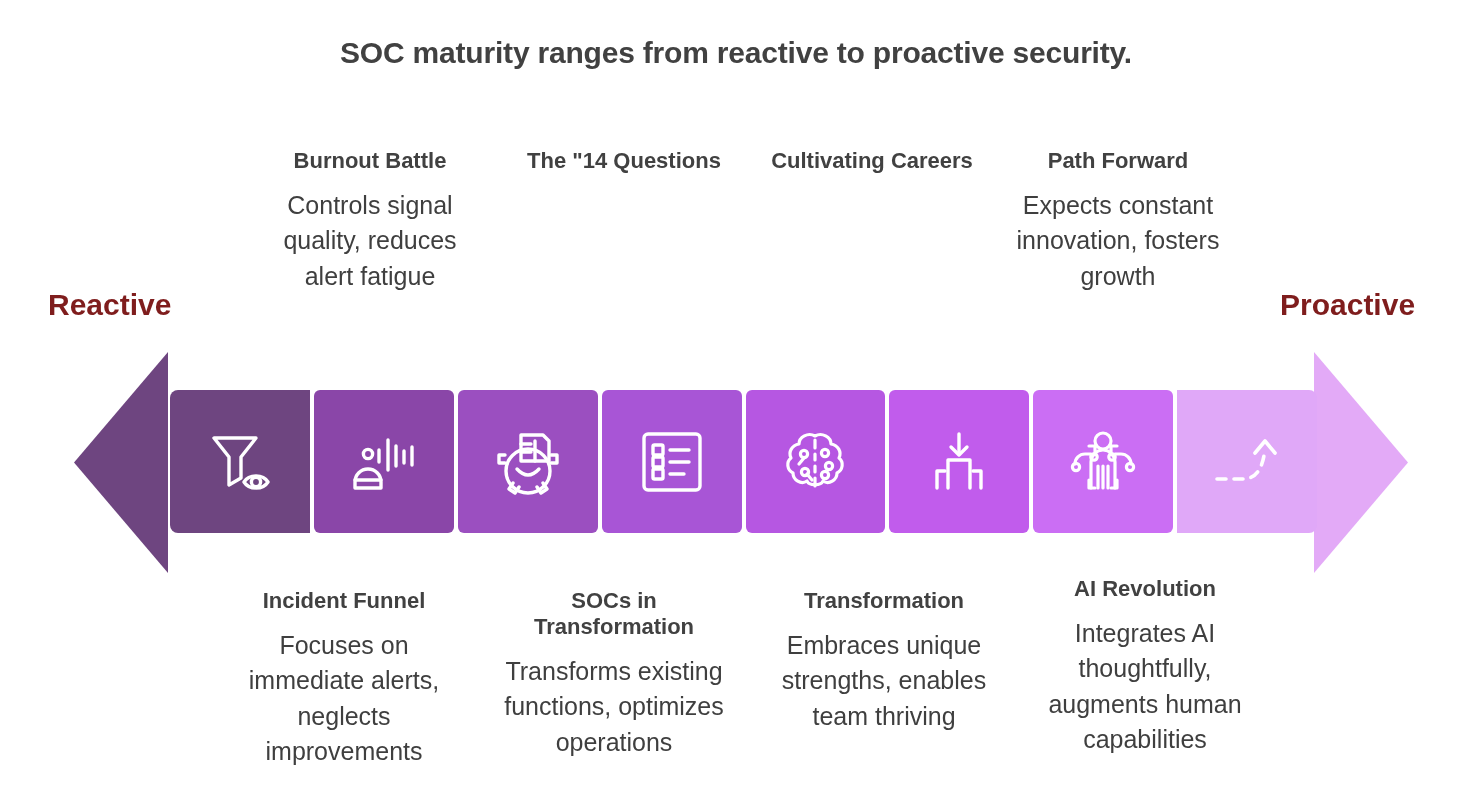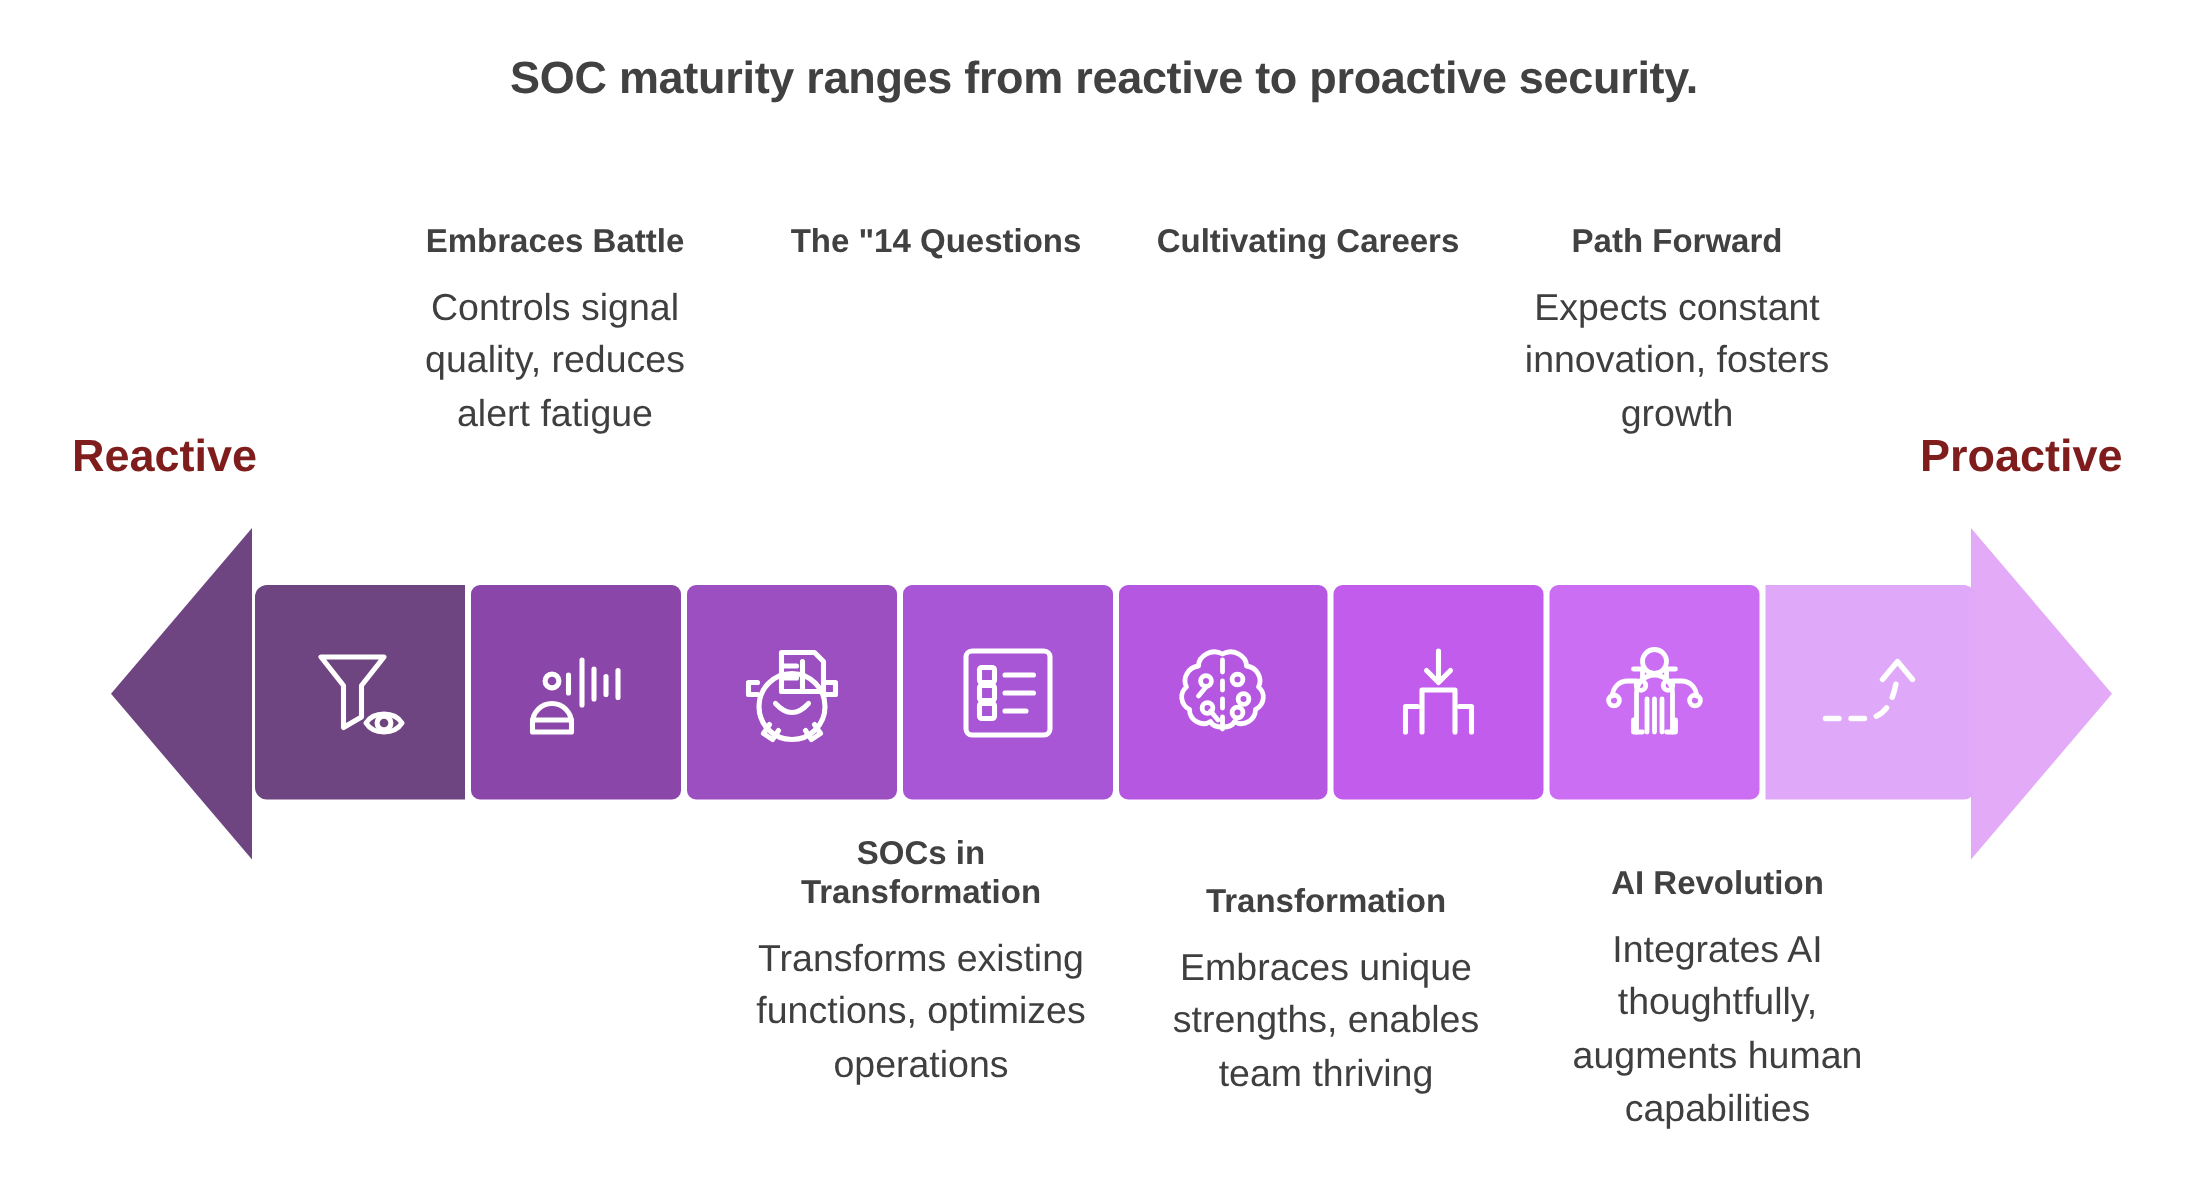--- a/index.html
+++ b/index.html
@@ -107,21 +107,21 @@
   .callout.bottom { }
 
   
   #cal-t0 { left: 262px;  top: 148px; width: 216px; }
   #cal-t1 { left: 520px;  top: 148px; width: 208px; }
   #cal-t2 { left: 770px;  top: 148px; width: 204px; }
   #cal-t3 { left: 1014px; top: 148px; width: 208px; }
 
   
   #cal-b0 { left: 232px;  top: 588px; width: 224px; }
-  #cal-b1 { left: 500px;  top: 556px; width: 228px; }
+  #cal-b1 { left: 500px;  top: 588px; width: 228px; }
   #cal-b2 { left: 772px;  top: 588px; width: 224px; }
   #cal-b3 { left: 1040px; top: 576px; width: 210px; }
 </style>
 </head>
 <body>
 
 <div id="canvas">
 
   <div id="title">SOC maturity ranges from reactive to proactive security.</div>
 
@@ -225,34 +225,38 @@
         <svg width="76" height="70" viewBox="0 0 76 70" fill="none" stroke="#ffffff" stroke-width="3.6" stroke-linecap="round" stroke-linejoin="round">
           <path d="M8 52 h26 c14 0 20-12 22-30" stroke-dasharray="9 8"></path>
           <path d="M46 26 l10-12 10 12" fill="none"></path>
         </svg>
       </div>
 
     </div>
   </div>
 
   <div class="callout top" id="cal-t0">
-    <div class="c-title">Embraces Battle</div>
+    <div class="c-title">Burnout Battle</div>
     <div class="c-desc">Controls signal quality, reduces alert fatigue</div>
   </div>
   <div class="callout top" id="cal-t1">
     <div class="c-title">The "14 Questions</div>
   </div>
   <div class="callout top" id="cal-t2">
     <div class="c-title">Cultivating Careers</div>
   </div>
   <div class="callout top" id="cal-t3">
     <div class="c-title">Path Forward</div>
     <div class="c-desc">Expects constant innovation, fosters growth</div>
   </div>
 
+  <div class="callout bottom" id="cal-b0">
+    <div class="c-title">Incident Funnel</div>
+    <div class="c-desc">Focuses on immediate alerts, neglects improvements</div>
+  </div>
   <div class="callout bottom" id="cal-b1">
     <div class="c-title">SOCs in Transformation</div>
     <div class="c-desc">Transforms existing functions, optimizes operations</div>
   </div>
   <div class="callout bottom" id="cal-b2">
     <div class="c-title">Transformation</div>
     <div class="c-desc">Embraces unique strengths, enables team thriving</div>
   </div>
   <div class="callout bottom" id="cal-b3">
     <div class="c-title">AI Revolution</div>

